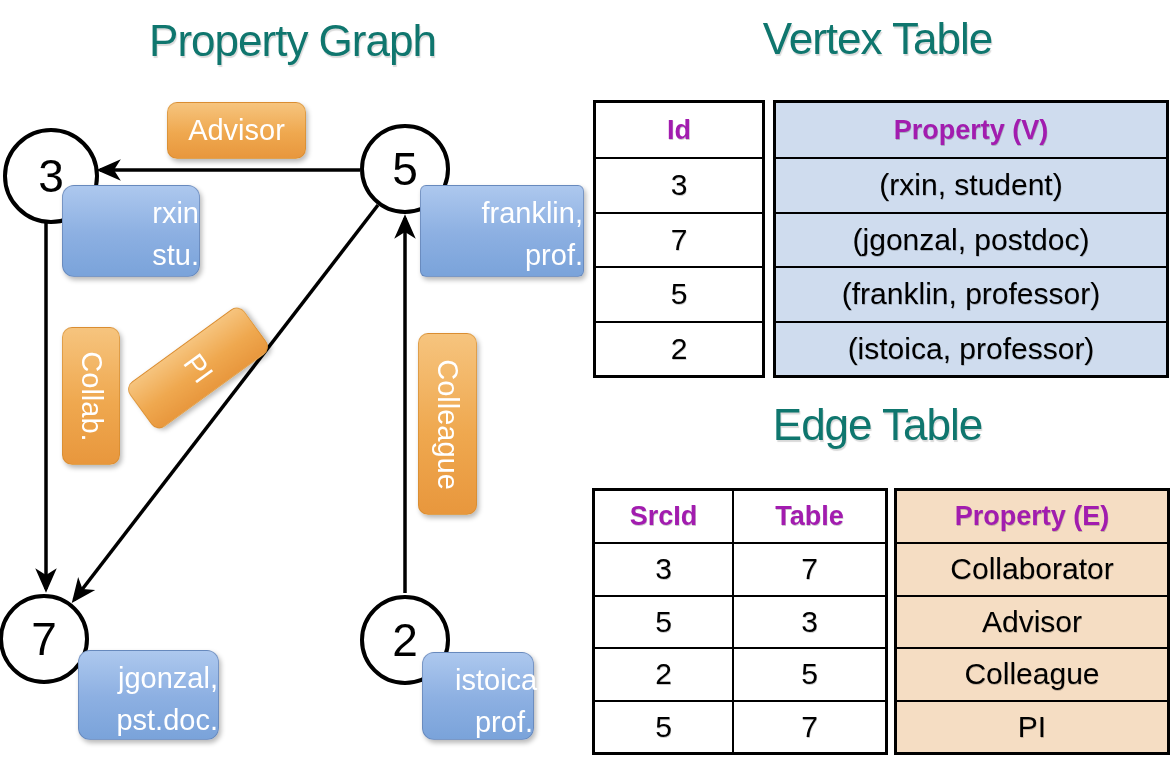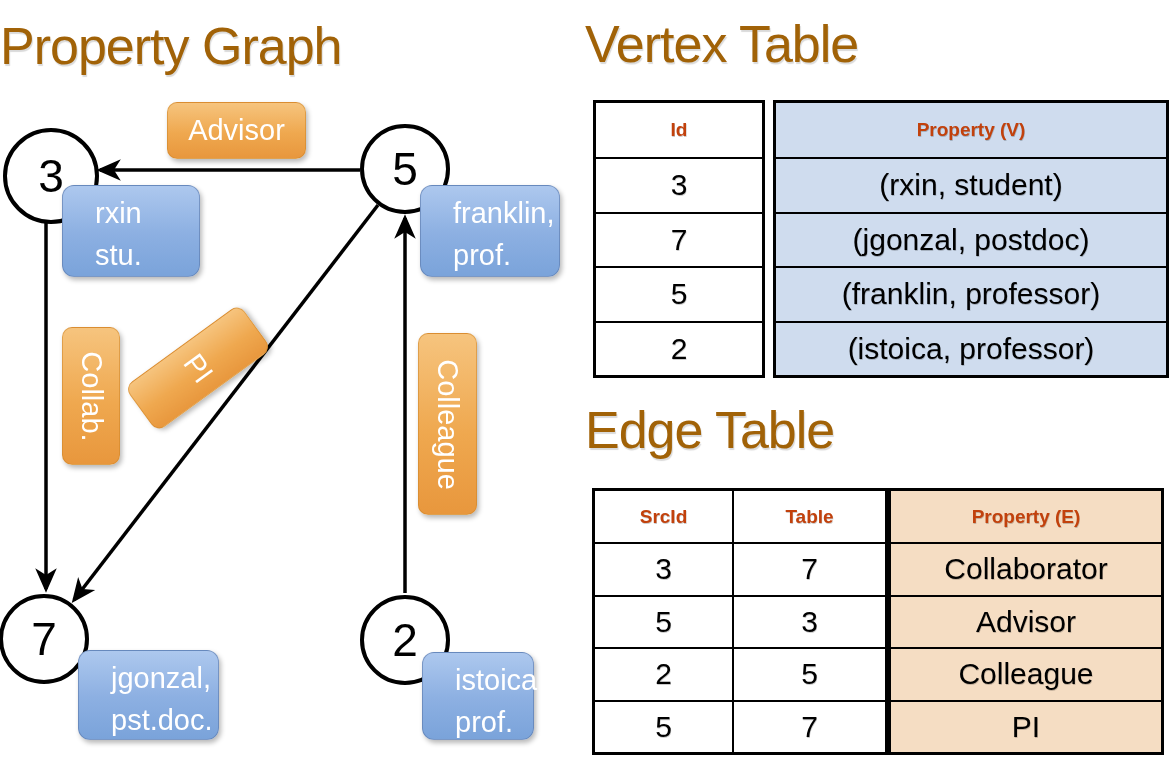--- a/index.html
+++ b/index.html
@@ -2,22 +2,22 @@
 <html><head>
 <meta charset="utf-8">
 <style>
   html,body{margin:0;padding:0;background:#ffffff;}
   body{
     width:1170px;height:760px;position:relative;overflow:hidden;
     font-family:"Liberation Sans",sans-serif;color:#111;
   }
   
   .big-title{
-    position:absolute;font-size:52px;font-weight:400;
-    letter-spacing:-1px;color:#a16207;
+    position:absolute;text-align:center;font-size:44px;font-weight:400;
+    letter-spacing:-1px;color:#0f766e;
     text-shadow:1px 2px 1px rgba(0,0,0,0.15);
     white-space:nowrap;
   }
   
   #graph-pane{position:absolute;left:0;top:0;width:585px;height:760px;}
   #edge-svg{position:absolute;left:0;top:0;width:585px;height:760px;pointer-events:none;}
   .vertex{
     position:absolute;background:#fff;border:4px solid #000;border-radius:50%;
     display:flex;align-items:center;justify-content:center;z-index:2;
   }
@@ -30,32 +30,32 @@
     display:flex;align-items:center;justify-content:center;
     color:#fff;font-size:29px;
   }
   .elabel .vert{transform:rotate(90deg);white-space:nowrap;}
   .vlabel{
     position:absolute;z-index:4;border-radius:12px;
     background:linear-gradient(180deg,#adc8ee 0%,#8db0e2 52%,#7aa3da 100%);
     border:1px solid rgba(90,120,170,0.6);
     box-shadow:2px 3px 5px rgba(0,0,0,0.28);
     color:#fff;font-size:29px;line-height:42px;
-    padding:6px 0 0 32px;box-sizing:border-box;
+    padding:6px 0 0 32px;box-sizing:border-box;text-align:right;
   }
   
   .tbl-wrap{position:absolute;display:flex;align-items:flex-start;}
   table{border-collapse:collapse;table-layout:fixed;background:#fff;}
   table{border:3px solid #000;}
   th,td{
     border:2.5px solid #000;text-align:center;vertical-align:middle;
     overflow:hidden;white-space:nowrap;
     text-shadow:0.5px 1px 0.5px rgba(0,0,0,0.2);
   }
-  th{font-size:19px;font-weight:bold;color:#c2410c;}
+  th{font-size:27px;font-weight:bold;color:#a21caf;}
   td{font-size:30px;font-weight:300;color:#000;}
   .vtx th{height:52px;} .vtx td{height:50.5px;}
   .edg th{height:49px;}  .edg td{height:48.5px;}
   .cell-blue{background:#cfdcee;}
   .cell-tan{background:#f5ddc3;}
 </style>
 </head>
 <body>
 
 <div id="graph-pane">
@@ -97,21 +97,21 @@
     <span class="vert">PI</span>
   </div>
   <div class="elabel" style="left:418px;top:333px;width:57px;height:180px;">
     <span class="vert">Colleague</span>
   </div>
 
   <div class="vlabel" style="left:62px;top:185px;width:138px;height:92px;">
     <div>rxin</div>
     <div>stu.</div>
   </div>
-  <div class="vlabel" style="left:420px;top:185px;width:140px;height:92px;">
+  <div class="vlabel" style="left:420px;top:185px;width:164px;height:92px;border-radius:6px;">
     <div>franklin,</div>
     <div>prof.</div>
   </div>
   <div class="vlabel" style="left:78px;top:650px;width:141px;height:90px;">
     <div>jgonzal,</div>
     <div>pst.doc.</div>
   </div>
   <div class="vlabel" style="left:422px;top:652px;width:112px;height:88px;">
     <div>istoica</div>
     <div>prof.</div>
@@ -157,21 +157,21 @@
     <tr>
           <td class="cell-blue">(istoica, professor)</td>
         </tr>
   </tbody>
     </table>
 </div>
 
 <div class="big-title" style="left:585px;top:400px;width:585px;">Edge Table</div>
 
 <div class="tbl-wrap" style="left:592px;top:488px;">
-  <table class="edg" style="width:296px;">
+  <table class="edg" style="width:296px;margin-right:6px;">
     <tbody>
         <tr>
       <th style="width:135px;">SrcId</th>
       <th>Table</th>
     </tr>
     <tr>
       <td>3</td>
       <td>7</td>
     </tr>
     <tr>

